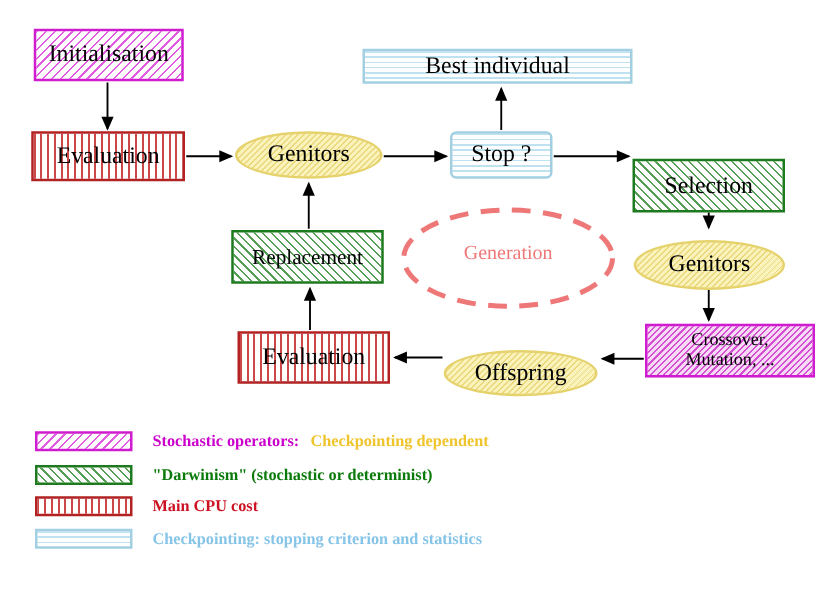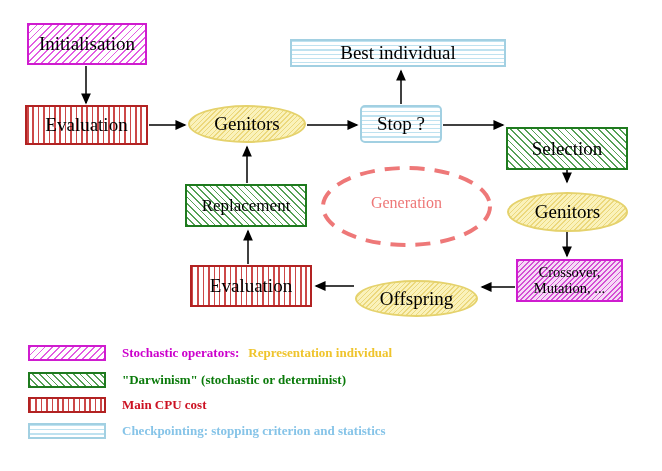--- a/index.html
+++ b/index.html
@@ -106,37 +106,37 @@
   <div class="node hatch-green fs17" style="left:185px;top:184px;width:122px;height:43px;">
     <span>Replacement</span>
   </div>
 
   <div class="generation-label" style="left:341px;top:194px;width:131px;">Generation</div>
 
   <div class="node ellipse-yellow fs19" style="left:507px;top:192px;width:121px;height:40px;">
     <span>Genitors</span>
   </div>
 
-  <div class="node hatch-magenta-dense fs14" style="left:516px;top:259px;width:107px;height:43px;flex-direction:column;">
+  <div class="node hatch-magenta-dense fs14" style="left:516px;top:259px;width:136px;height:43px;flex-direction:column;">
     <span>Crossover,</span>
     <span>Mutation, ...</span>
   </div>
 
   <div class="node stripe-red fs19" style="left:190px;top:265px;width:122px;height:42px;">
     <span>Evaluation</span>
   </div>
 
   <div class="node ellipse-yellow fs19" style="left:355px;top:280px;width:123px;height:37px;justify-content:center;">
     <span>Offspring</span>
   </div>
 
   <div class="legend-row" style="left:28px;top:345px;">
     <span class="swatch hatch-magenta"></span>
     <span class="lg-magenta">Stochastic operators:</span>
-    <span class="lg-gold">Representation individual</span>
+    <span class="lg-gold">Checkpointing dependent</span>
   </div>
 
   <div class="legend-row" style="left:28px;top:372px;">
     <span class="swatch hatch-green"></span>
     <span class="lg-green">"Darwinism" (stochastic or determinist)</span>
   </div>
 
   <div class="legend-row" style="left:28px;top:397px;">
     <span class="swatch stripe-red"></span>
     <span class="lg-red">Main CPU cost</span>

